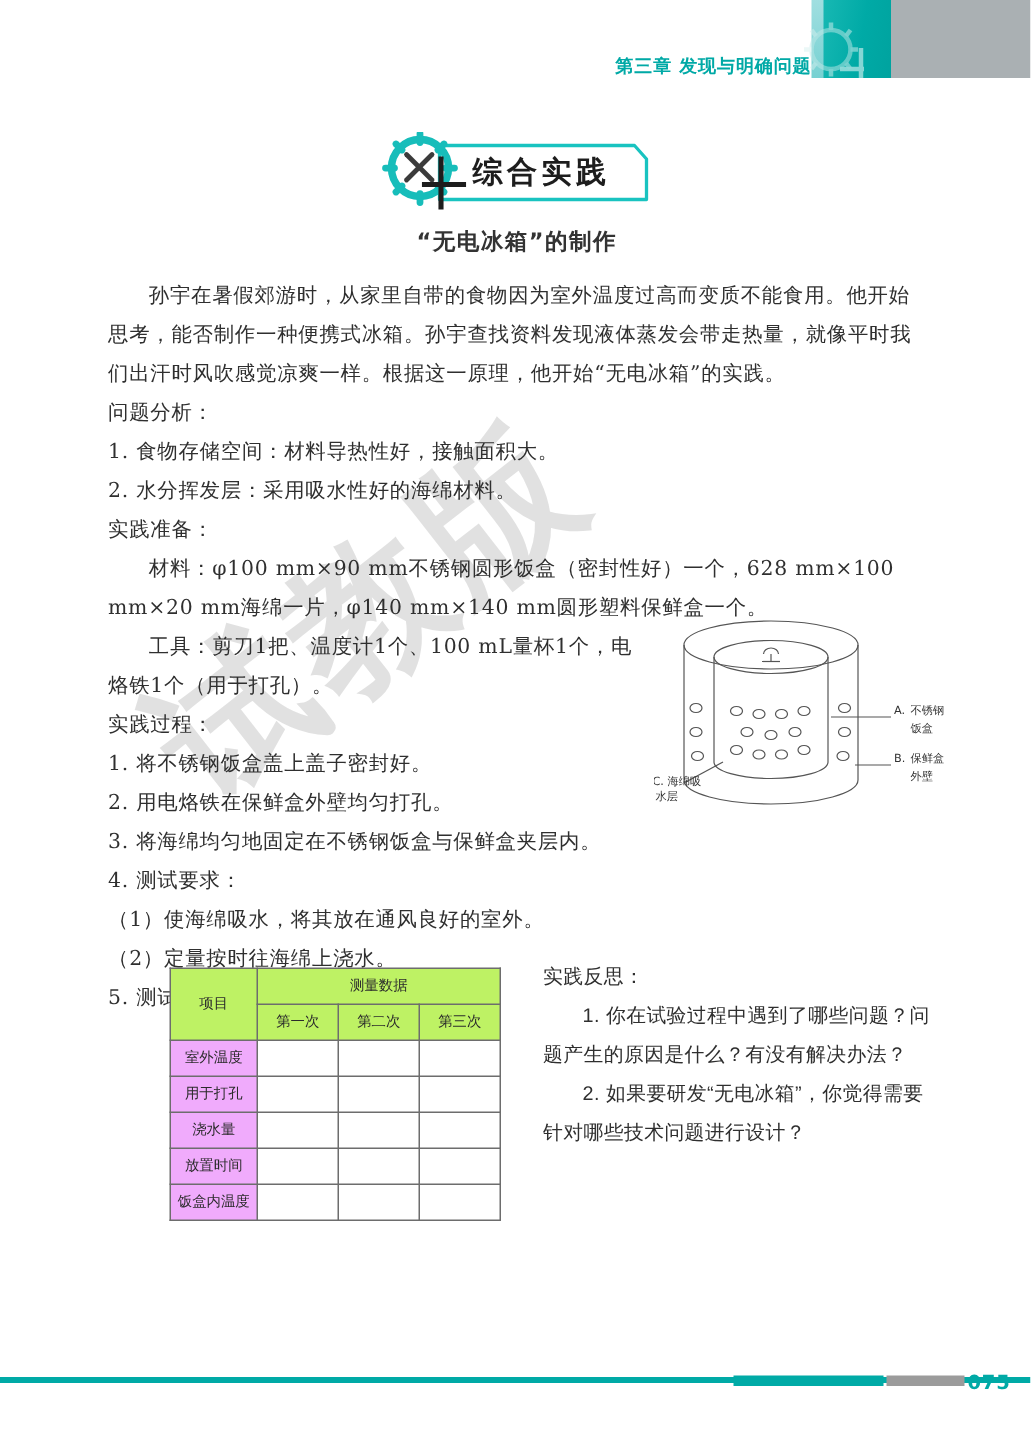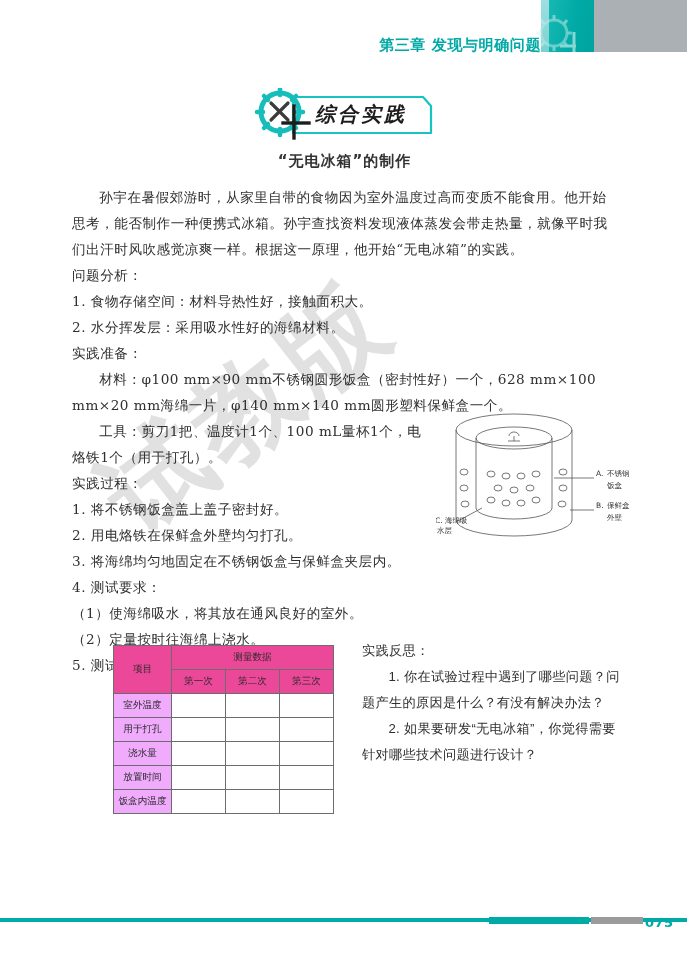--- a/index.html
+++ b/index.html
@@ -31,35 +31,34 @@
   .deco-gear {
     position:absolute; top:6px; left:524px; width:72px; height:52px;
     opacity:.55;
   }
 
   
   #runhead {
     position:absolute; top:36px; left:0; width:541px;
     text-align:right;
     font-family:"DejaVu Sans","Liberation Sans",sans-serif;
-    font-size:15px; font-weight:700; color:#00a9a6;
+    font-size:12px; font-weight:700; color:#00a9a6;
     letter-spacing:.6px;
   }
 
   
   #banner { position:absolute; top:88px; left:253px; width:190px; height:54px; }
   .banner-frame {
     position:absolute; left:38px; top:7px; width:142px; height:40px;
   }
   .banner-text {
     position:absolute; left:62px; top:13px;
     font-family:"DejaVu Sans","Liberation Sans",sans-serif;
     font-size:20px; font-weight:700; color:#1d1d1d;
     letter-spacing:3px;
-    font-style:italic;
   }
   .banner-icon { position:absolute; left:0px; top:0px; width:62px; height:54px; }
 
   
   .page-body { position:absolute; top:152px; left:0; width:687px; }
 
   .doc-title {
     text-align:center;
     font-size:15px;
     font-family:"DejaVu Sans","Liberation Sans",sans-serif;
@@ -92,21 +91,21 @@
   }
   #datatable td, #datatable th {
     border:1px solid #6d6d6d;
     font-size:9.6px;
     font-weight:400;
     color:#2b2b2b;
     text-align:center;
     padding:0;
     height:24px;
   }
-  #datatable thead th { background:#ec4899; }
+  #datatable thead th { background:#bef264; }
   #datatable tbody td:first-child { background:#f0abfc; width:58px; }
   #datatable tbody td { height:24px; }
   .th-item { width:58px; }
 
   
   #reflect {
     position:absolute; top:638px; left:362px; width:262px;
   }
   #reflect p {
     font-size:13.2px; line-height:26px; margin:0;

